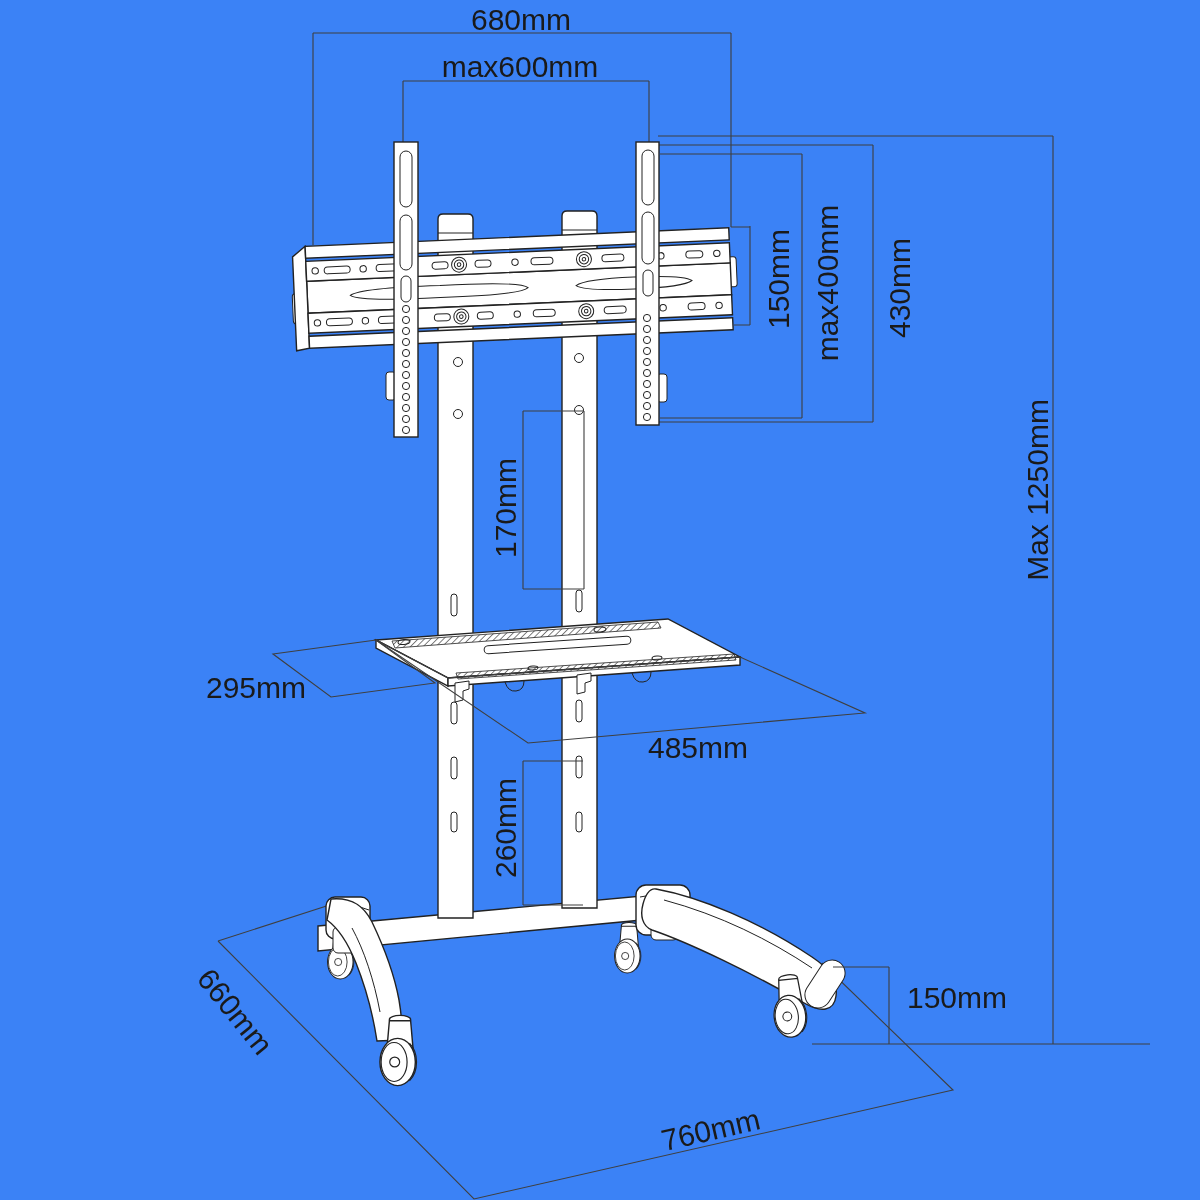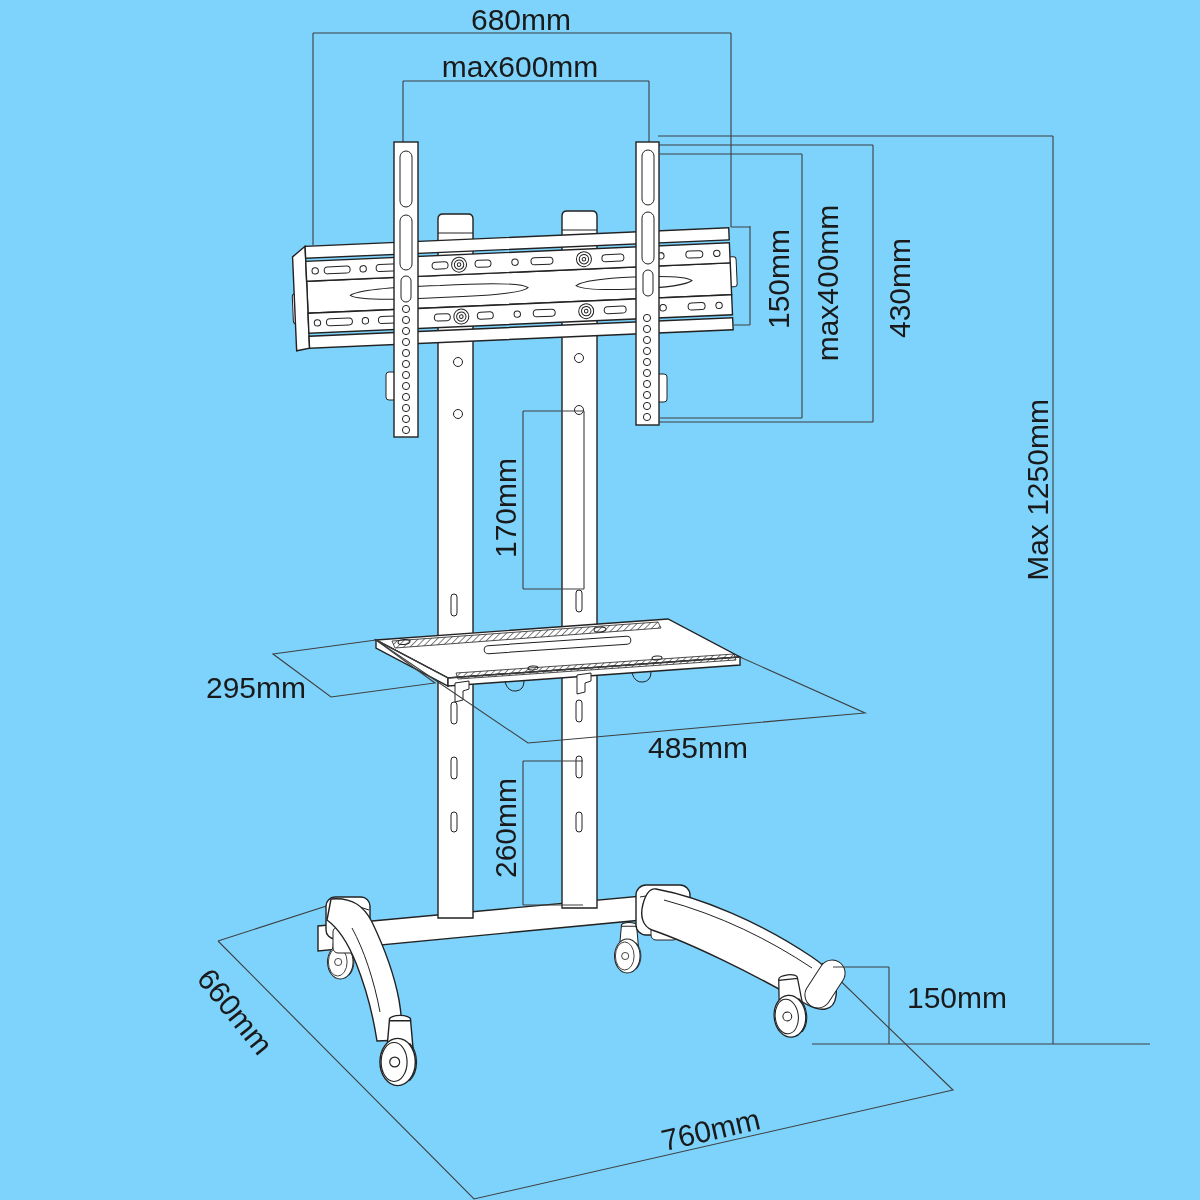--- a/index.html
+++ b/index.html
@@ -1,16 +1,16 @@
 <!DOCTYPE html>
 <html><head>
 <meta charset="utf-8">
 <style>
   html,body{margin:0;padding:0;background:#ffffff;}
-  .stage{width:1200px;height:1200px;background:#7dd3fc;position:relative;font-family:"Liberation Sans",sans-serif;}
+  .stage{width:1200px;height:1200px;background:#3b82f6;position:relative;font-family:"Liberation Sans",sans-serif;}
   svg{display:block;}
   .dim{stroke:#3f3f3f;stroke-width:1.1;fill:none;}
   .figf{stroke:#222222;stroke-width:1.4;fill:#ffffff;}
   .det{stroke:#222222;stroke-width:1;fill:none;}
   .detf{stroke:#222222;stroke-width:1;fill:#ffffff;}
   .lbl{font-family:"Liberation Sans",sans-serif;font-size:30px;fill:#1a1a1a;}
 </style>
 </head>
 <body>
 

